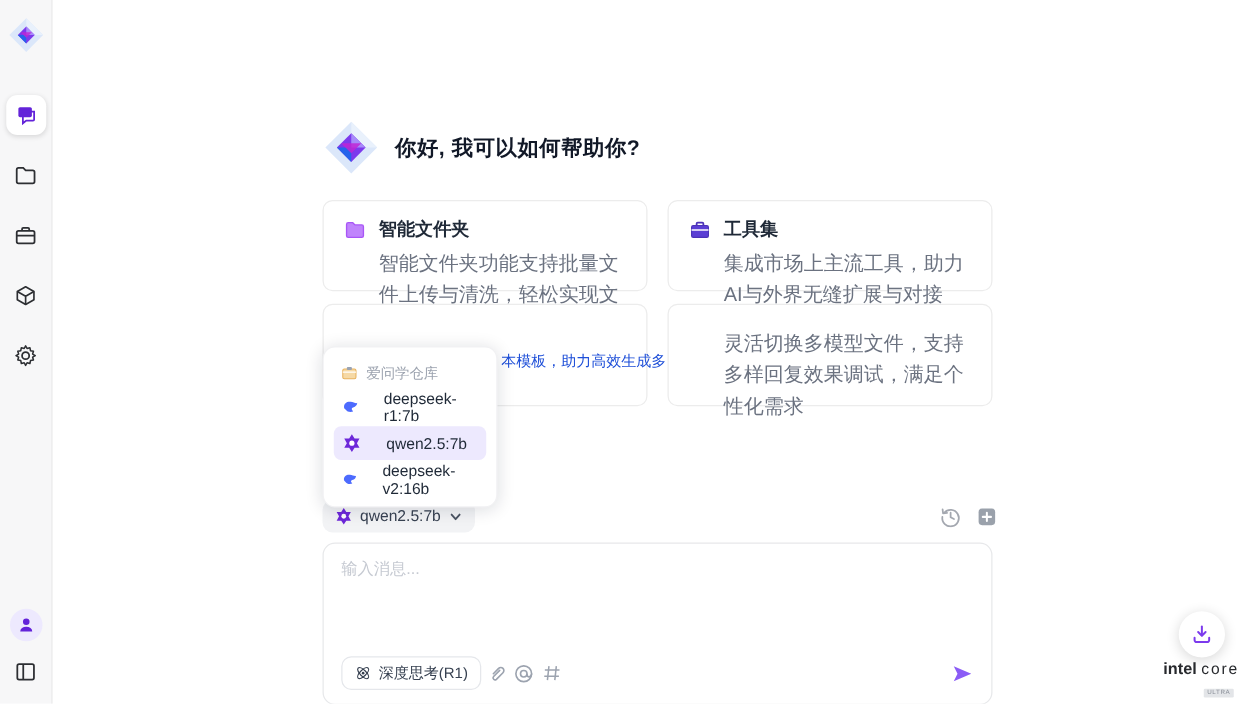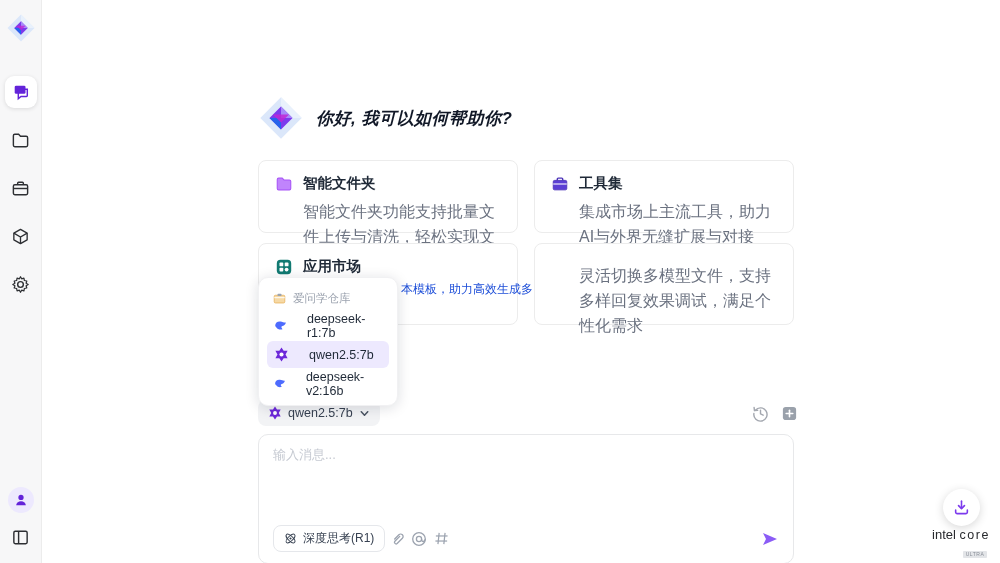--- a/index.html
+++ b/index.html
@@ -21,21 +21,21 @@
   .nav-btn {
     width:32px; height:32px; border-radius:9px; display:flex;
     align-items:center; justify-content:center; cursor:pointer;
   }
   .nav-btn.active { background:#fff; box-shadow:0 1px 4px rgba(0,0,0,.12); }
   .side-bottom { margin-top:auto; display:flex; flex-direction:column; align-items:center; gap:14px; padding-bottom:16px; }
   .avatar-circle { width:26px; height:26px; border-radius:50%; background:#ede9fe; display:flex; align-items:center; justify-content:center; cursor:pointer; }
 
   
   .greeting { position:absolute; left:258px; top:95px; display:flex; align-items:center; gap:12px; }
-  .greeting h1 { font-size:17px; font-weight:bold; color:#111827; letter-spacing:.5px;font-style:italic; }
+  .greeting h1 { font-size:17px; font-weight:bold; color:#111827; letter-spacing:.5px; }
 
   
   .cards {
     position:absolute; left:258px; top:160px; width:536px;
     display:grid; grid-template-columns:260px 260px; column-gap:16px; row-gap:10px;
   }
   .card {
     border:1px solid #ececec; border-radius:8px; background:#fff;
     padding:13px 16px 12px 16px; cursor:pointer; position:relative;
   }
@@ -86,21 +86,21 @@
   .send-btn { margin-left:auto; cursor:pointer; display:flex; }
 
   
   .fab {
     position:absolute; left:943px; top:489px; width:37px; height:37px; border-radius:50%;
     background:#fff; box-shadow:0 2px 10px rgba(0,0,0,.16);
     display:flex; align-items:center; justify-content:center; cursor:pointer;
   }
   .intel { position:absolute; left:930px; top:527px; width:62px; text-align:center; color:#27292d; }
   .intel .word { font-size:13px; letter-spacing:0; }
-  .intel .word .i { font-weight:normal; }
+  .intel .word .i { font-weight:bold; }
   .intel .word .c { letter-spacing:1.5px; font-size:12.5px; }
   .intel .badge {
     display:inline-block; margin-left:28px; margin-top:1px; font-size:5px; line-height:7px;
     padding:0 3px; background:#e3e5e8; color:#8a8f98; border-radius:1px; letter-spacing:.5px;
   }
 
   svg { display:block; }
 </style>
 </head>
 <body>
@@ -198,30 +198,20 @@
           <rect x="2.5" y="6" width="15" height="10.5" rx="1.5" fill="#5b3fd4" stroke="#4c33b8" stroke-width="1"></rect>
           <path d="M7 6 V4.5 a1 1 0 0 1 1-1 h4 a1 1 0 0 1 1 1 V6" fill="none" stroke="#4c33b8" stroke-width="1.6"></path>
           <line x1="2.5" y1="10" x2="17.5" y2="10" stroke="#fff" stroke-width="1.2"></line>
         </svg>
         <span class="card-title">工具集</span>
       </div>
       <div class="card-desc">集成市场上主流工具，助力AI与外界无缝扩展与对接</div>
     </div>
 
     <div class="card r2">
-      <div class="card-head">
-        <svg width="18" height="18" viewBox="0 0 20 20">
-          <rect x="2" y="2" width="16" height="16" rx="4" fill="#117a72"></rect>
-          <rect x="5" y="5" width="4.2" height="4.2" rx="1" fill="#fff"></rect>
-          <rect x="10.8" y="5" width="4.2" height="4.2" rx="1" fill="#fff"></rect>
-          <rect x="5" y="10.8" width="4.2" height="4.2" rx="1" fill="#fff"></rect>
-          <rect x="10.8" y="10.8" width="4.2" height="4.2" rx="2.1" fill="#fff"></rect>
-        </svg>
-        <span class="card-title">应用市场</span>
-      </div>
       <div class="frag">本模板，助力高效生成多</div>
     </div>
 
     <div class="card r2">
       <div class="card-desc">灵活切换多模型文件，支持多样回复效果调试，满足个性化需求</div>
     </div>
   </div>
 
   <div class="dropdown">
     <div class="dd-header">

